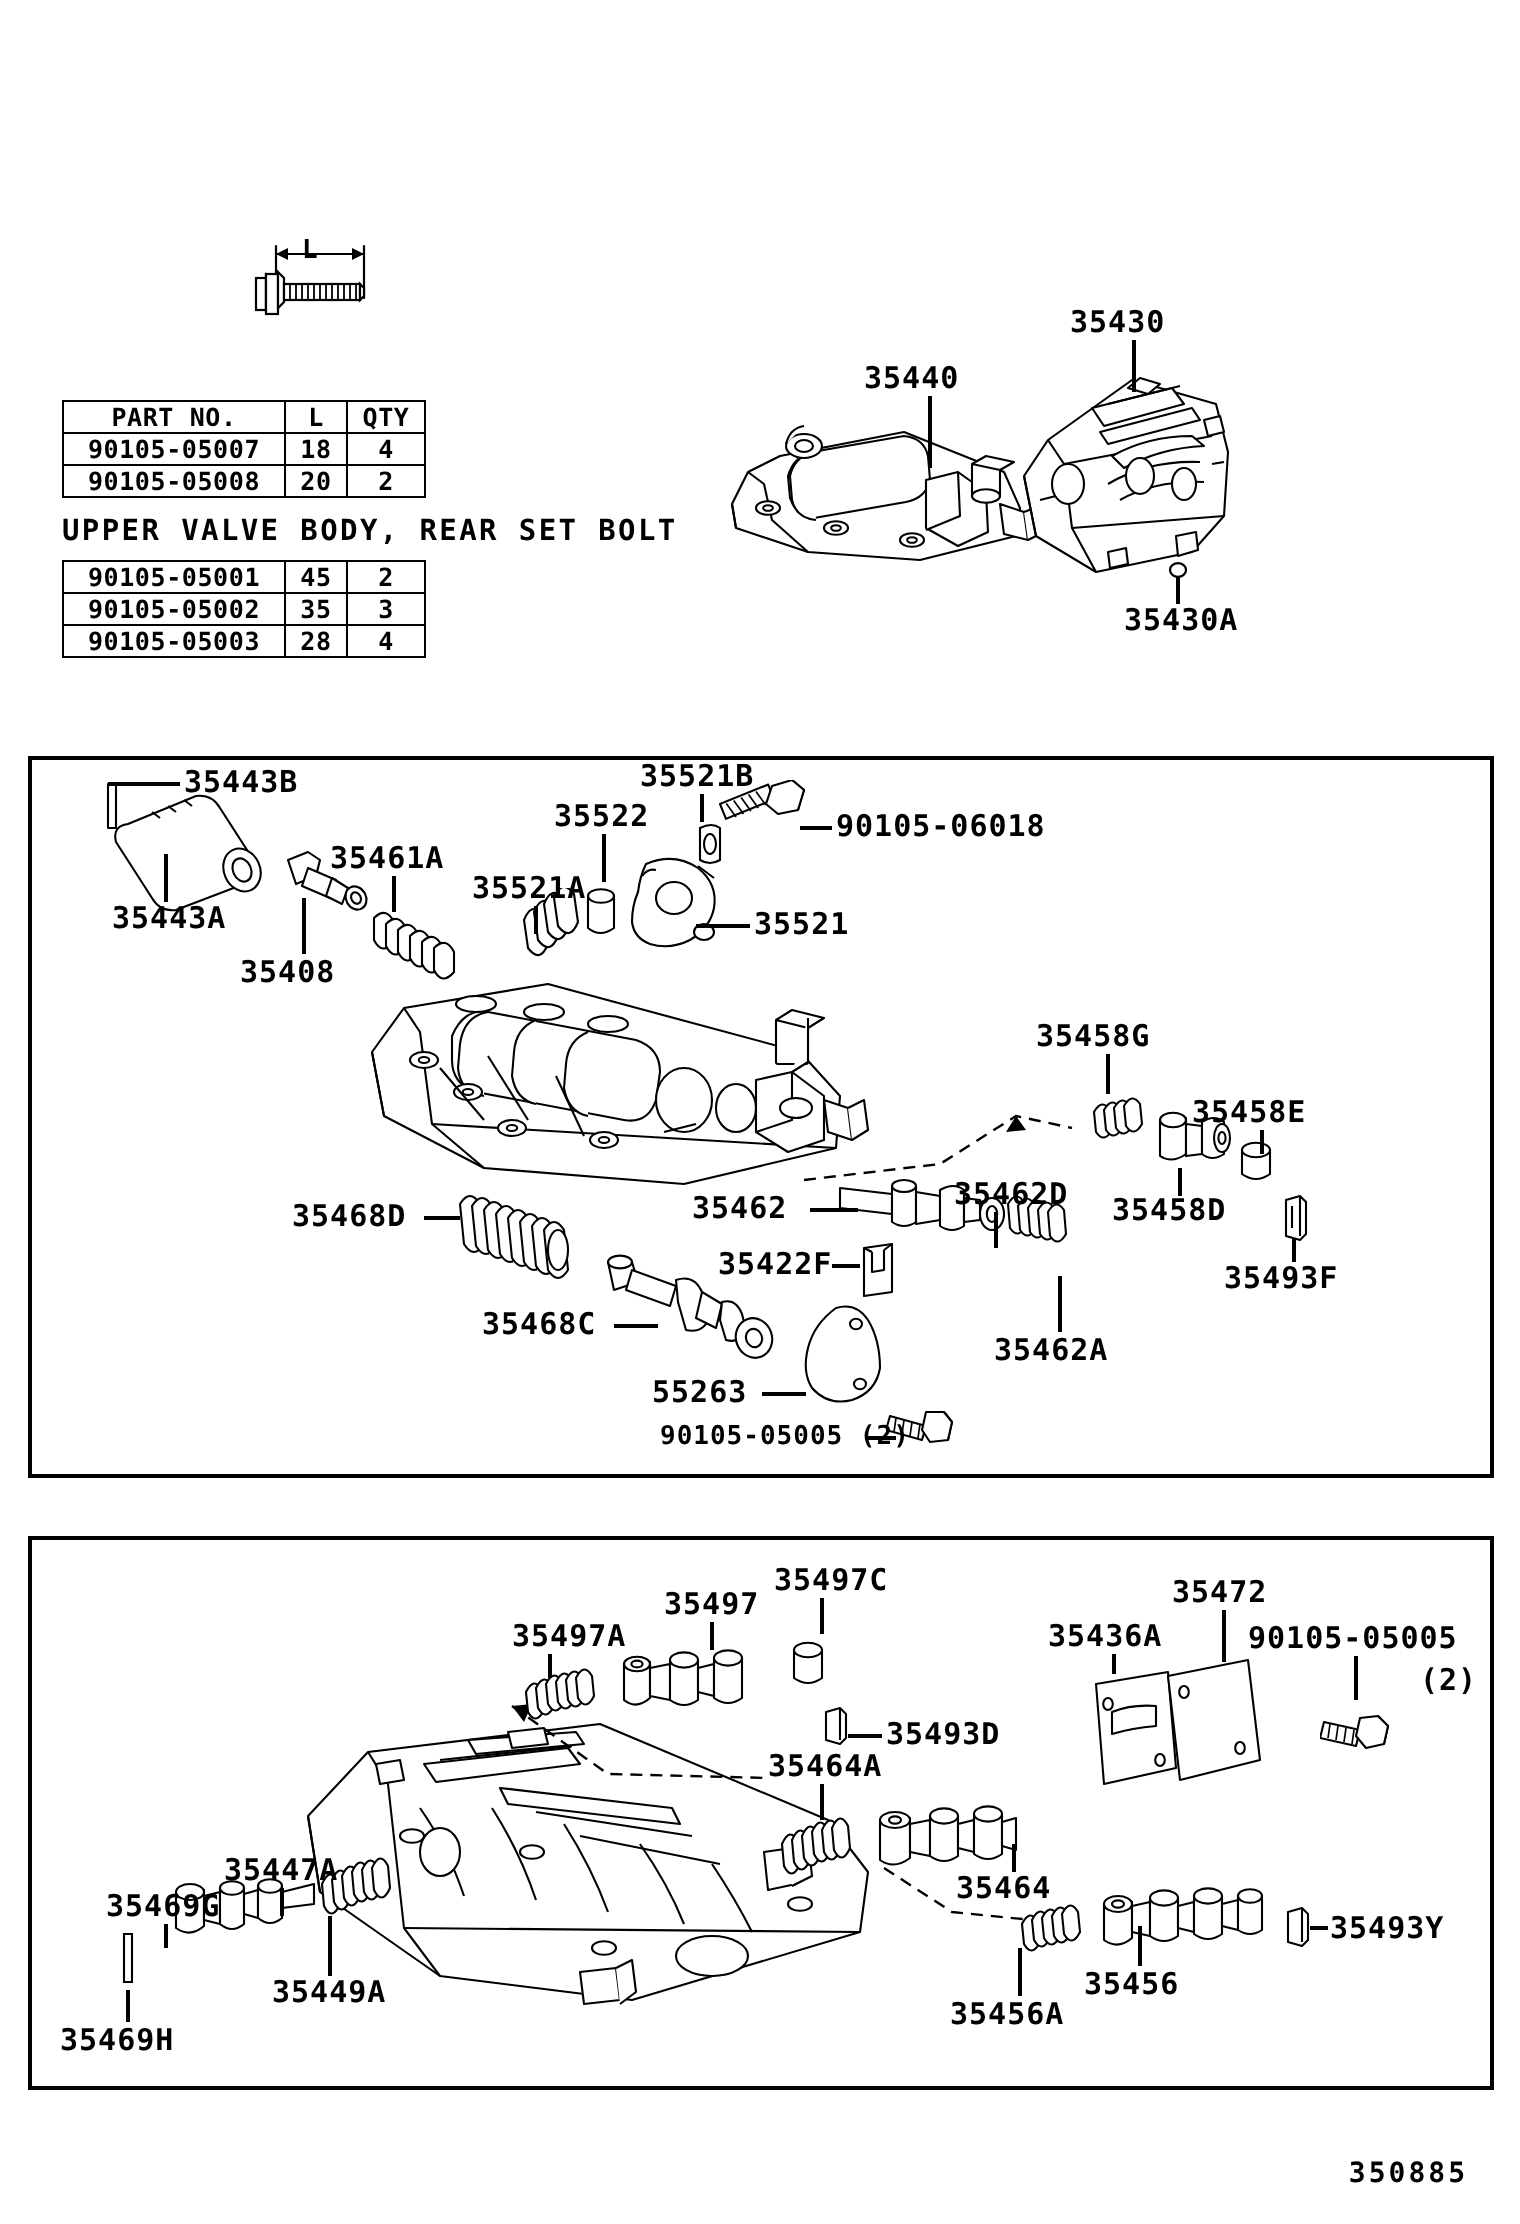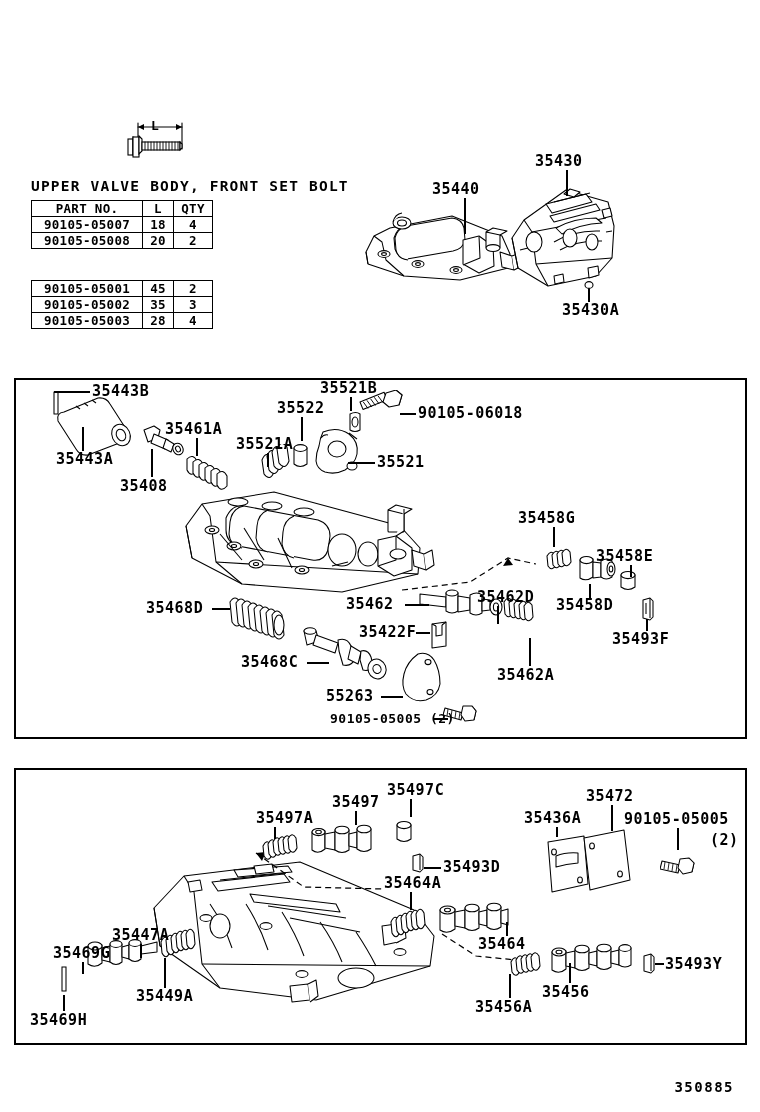--- a/index.html
+++ b/index.html
@@ -134,21 +134,20 @@
             <line x1="52" y1="27" x2="52" y2="35"></line>
           <line x1="55" y1="27" x2="55" y2="35"></line>
             <line x1="58" y1="27" x2="58" y2="35"></line>
         </g>
         <path d="M60 27 l2 2 v4 l-2 2 z" fill="#fff"></path>
       </g>
     </svg>
   </div>
   <div class="lbl" style="left:151px; top:119px; font-size:13px;">L</div>
 
-  <div class="spec-head" style="left:31px; top:178px;">UPPER VALVE BODY, FRONT SET BOLT</div>
   <table class="spec" style="left:31px; top:200px;">
     <thead>
       <tr>
         <th class="c0">PART NO.</th>
         <th class="c1">L</th>
         <th class="c2">QTY</th>
       </tr>
     </thead>
     <tbody>
       <tr>
@@ -157,20 +156,21 @@
         <td class="c2">4</td>
       </tr>
       <tr>
         <td class="c0">90105-05008</td>
         <td class="c1">20</td>
         <td class="c2">2</td>
       </tr>
     </tbody>
   </table>
 
+  <div class="spec-head" style="left:31px; top:258px;">UPPER VALVE BODY, REAR SET BOLT</div>
   <table class="spec" style="left:31px; top:280px;">
     <tbody>
       <tr>
         <td class="c0">90105-05001</td>
         <td class="c1">45</td>
         <td class="c2">2</td>
       </tr>
       <tr>
         <td class="c0">90105-05002</td>
         <td class="c1">35</td>

